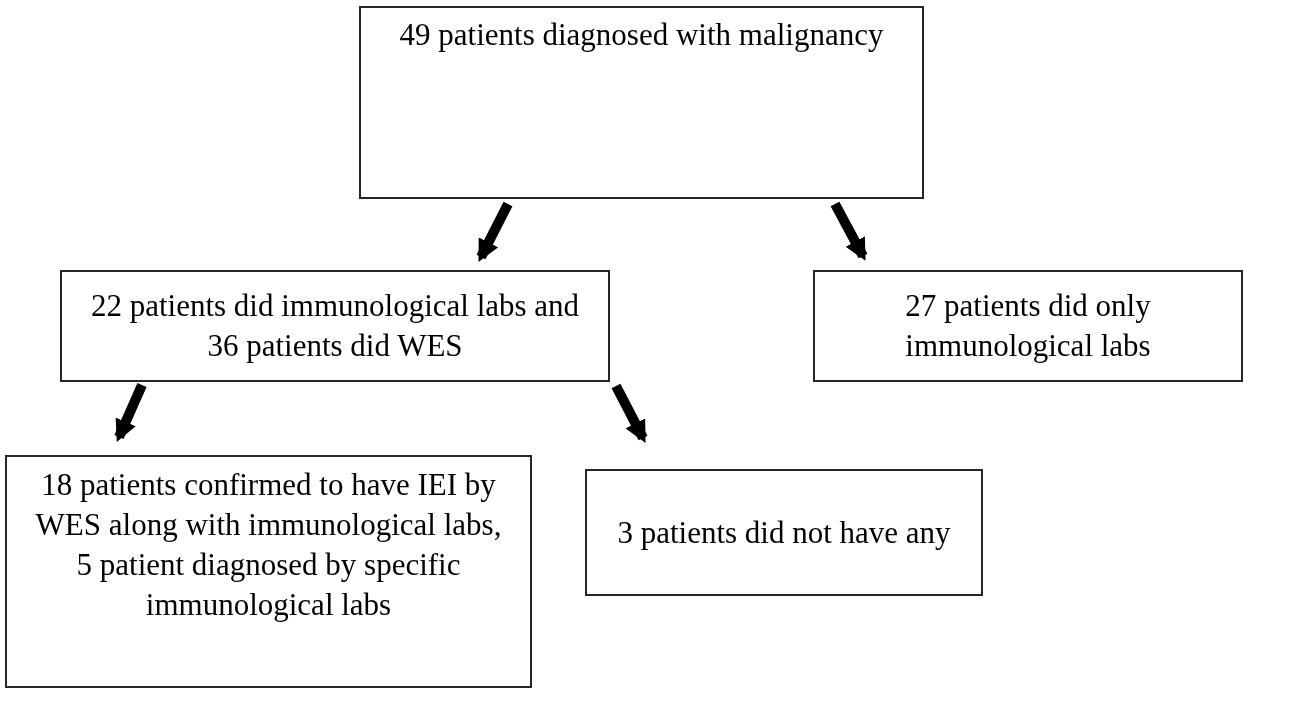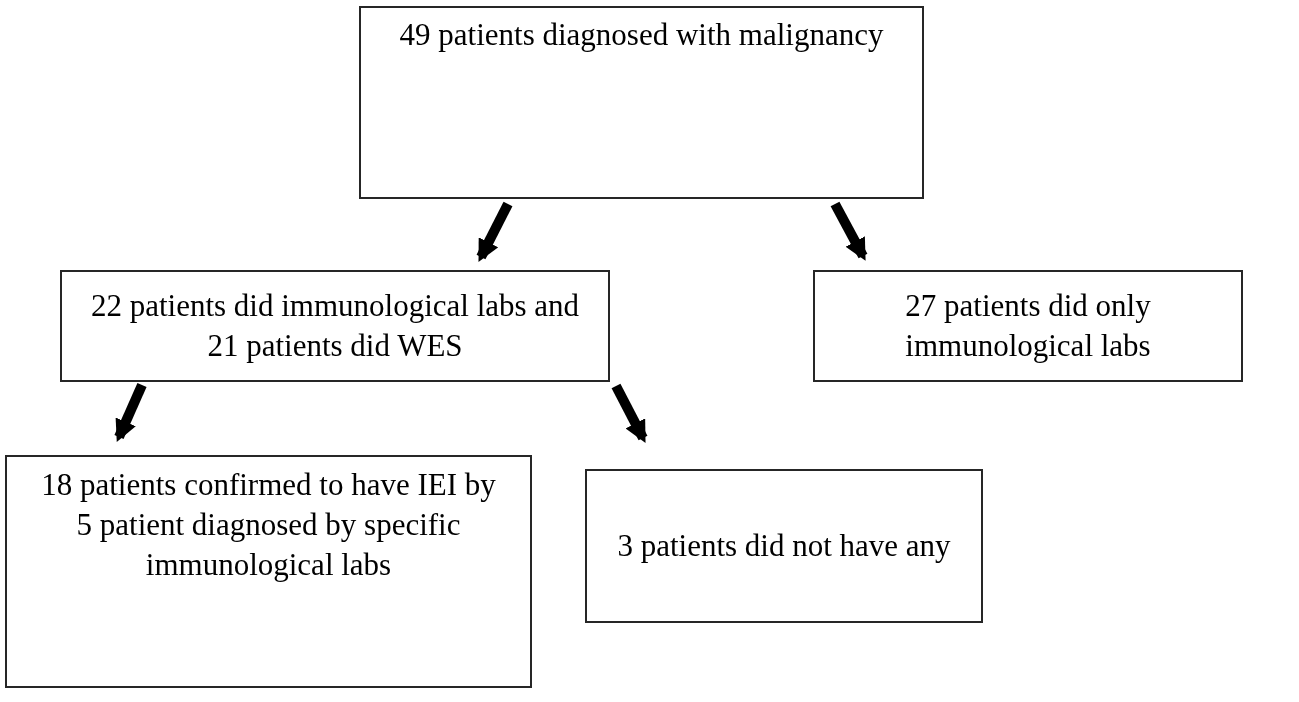--- a/index.html
+++ b/index.html
@@ -31,21 +31,21 @@
   .node .line {
     white-space: nowrap;
   }
   .v-top { justify-content: flex-start; }
   .v-center { justify-content: center; }
 
   #node-root        { left: 359px; top: 6px;   width: 565px; height: 193px; padding-top: 7px; }
   #node-labs-wes    { left: 60px;  top: 270px; width: 550px; height: 112px; }
   #node-labs-only   { left: 813px; top: 270px; width: 430px; height: 112px; }
   #node-confirmed   { left: 5px;   top: 455px; width: 527px; height: 233px; padding-top: 8px; }
-  #node-no-mutation { left: 585px; top: 469px; width: 398px; height: 154px; }
+  #node-no-mutation { left: 585px; top: 469px; width: 398px; height: 127px; }
 
   .arrow-layer {
     position: absolute;
     left: 0;
     top: 0;
     width: 1299px;
     height: 702px;
     pointer-events: none;
   }
 </style>
@@ -65,30 +65,31 @@
     <line x1="142" y1="385" x2="119" y2="437" stroke="#000000" stroke-width="10" marker-end="url(#ah)"></line>
     <line x1="616" y1="386" x2="643" y2="438" stroke="#000000" stroke-width="10" marker-end="url(#ah)"></line>
   </svg>
 
   <div class="node v-top" id="node-root">
     <div class="line">49 patients diagnosed with malignancy</div>
   </div>
 
   <div class="node v-center" id="node-labs-wes">
     <div class="line">22 patients did immunological labs and</div>
-    <div class="line">21 patients did WES</div>
+    <div class="line">36 patients did WES</div>
   </div>
 
   <div class="node v-center" id="node-labs-only">
     <div class="line">27 patients did only</div>
     <div class="line">immunological labs</div>
   </div>
 
   <div class="node v-top" id="node-confirmed">
     <div class="line">18 patients confirmed to have IEI by</div>
+    <div class="line">WES along with immunological labs,</div>
     <div class="line">5 patient diagnosed by specific</div>
     <div class="line">immunological labs</div>
   </div>
 
   <div class="node v-center" id="node-no-mutation">
     <div class="line">3 patients did not have any</div>
   </div>
 
 </div>
 

